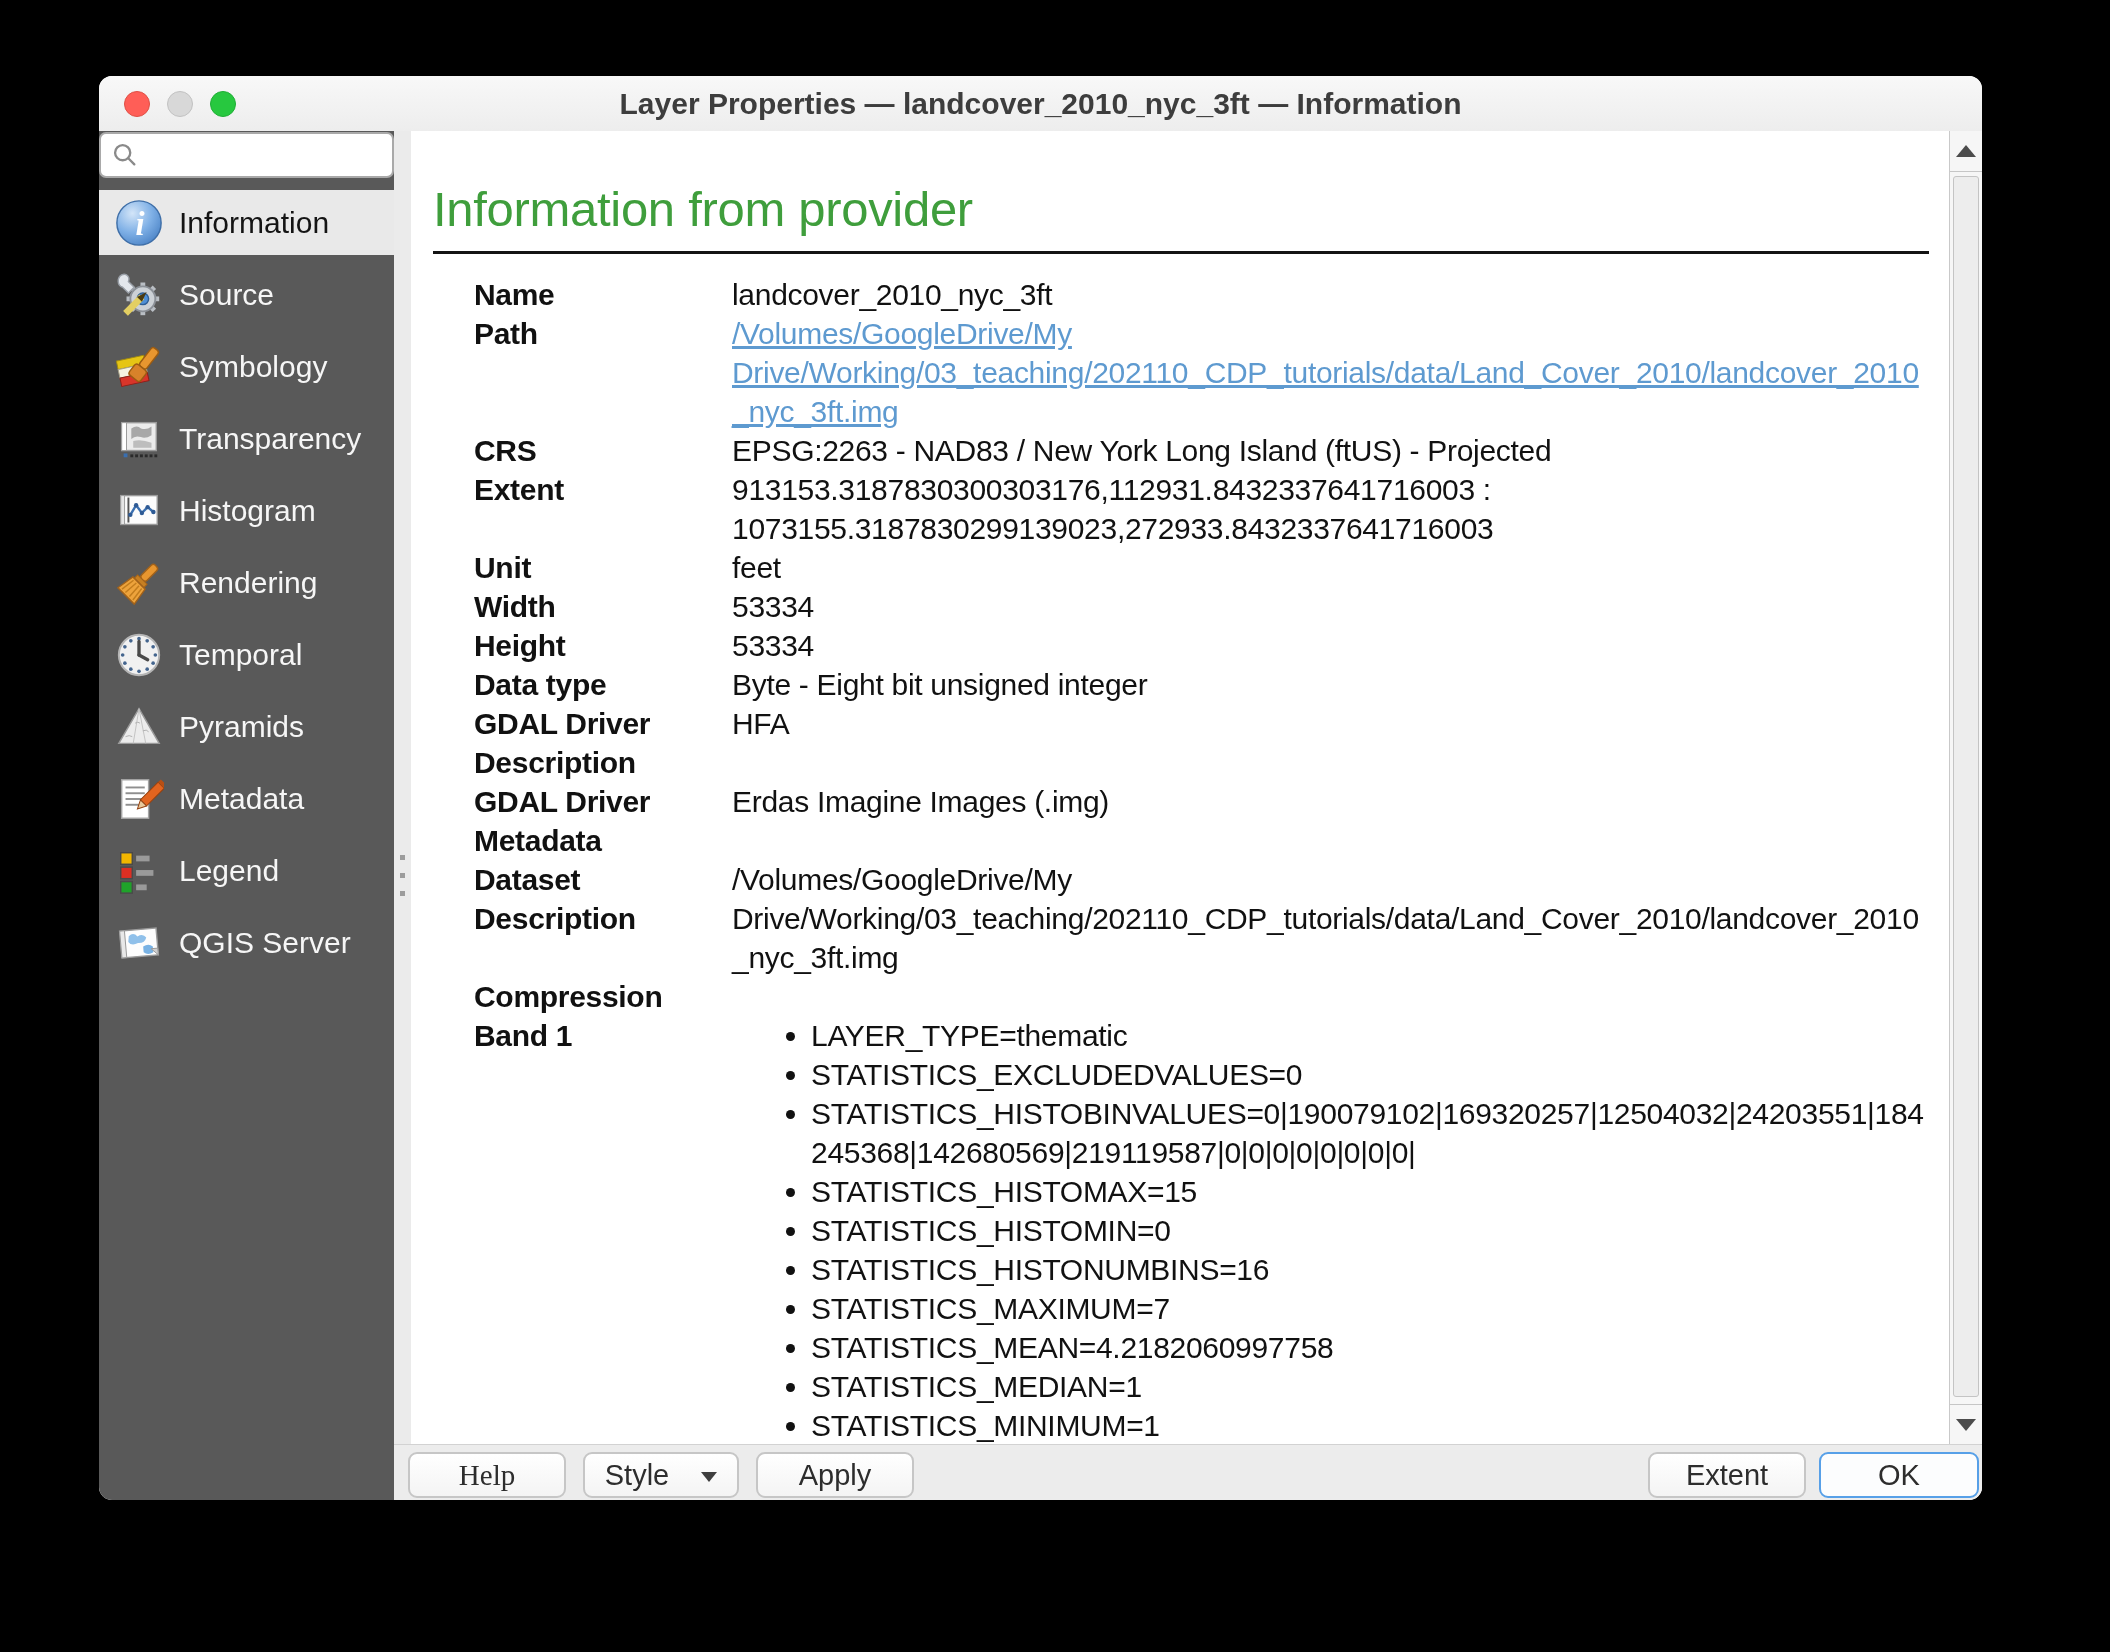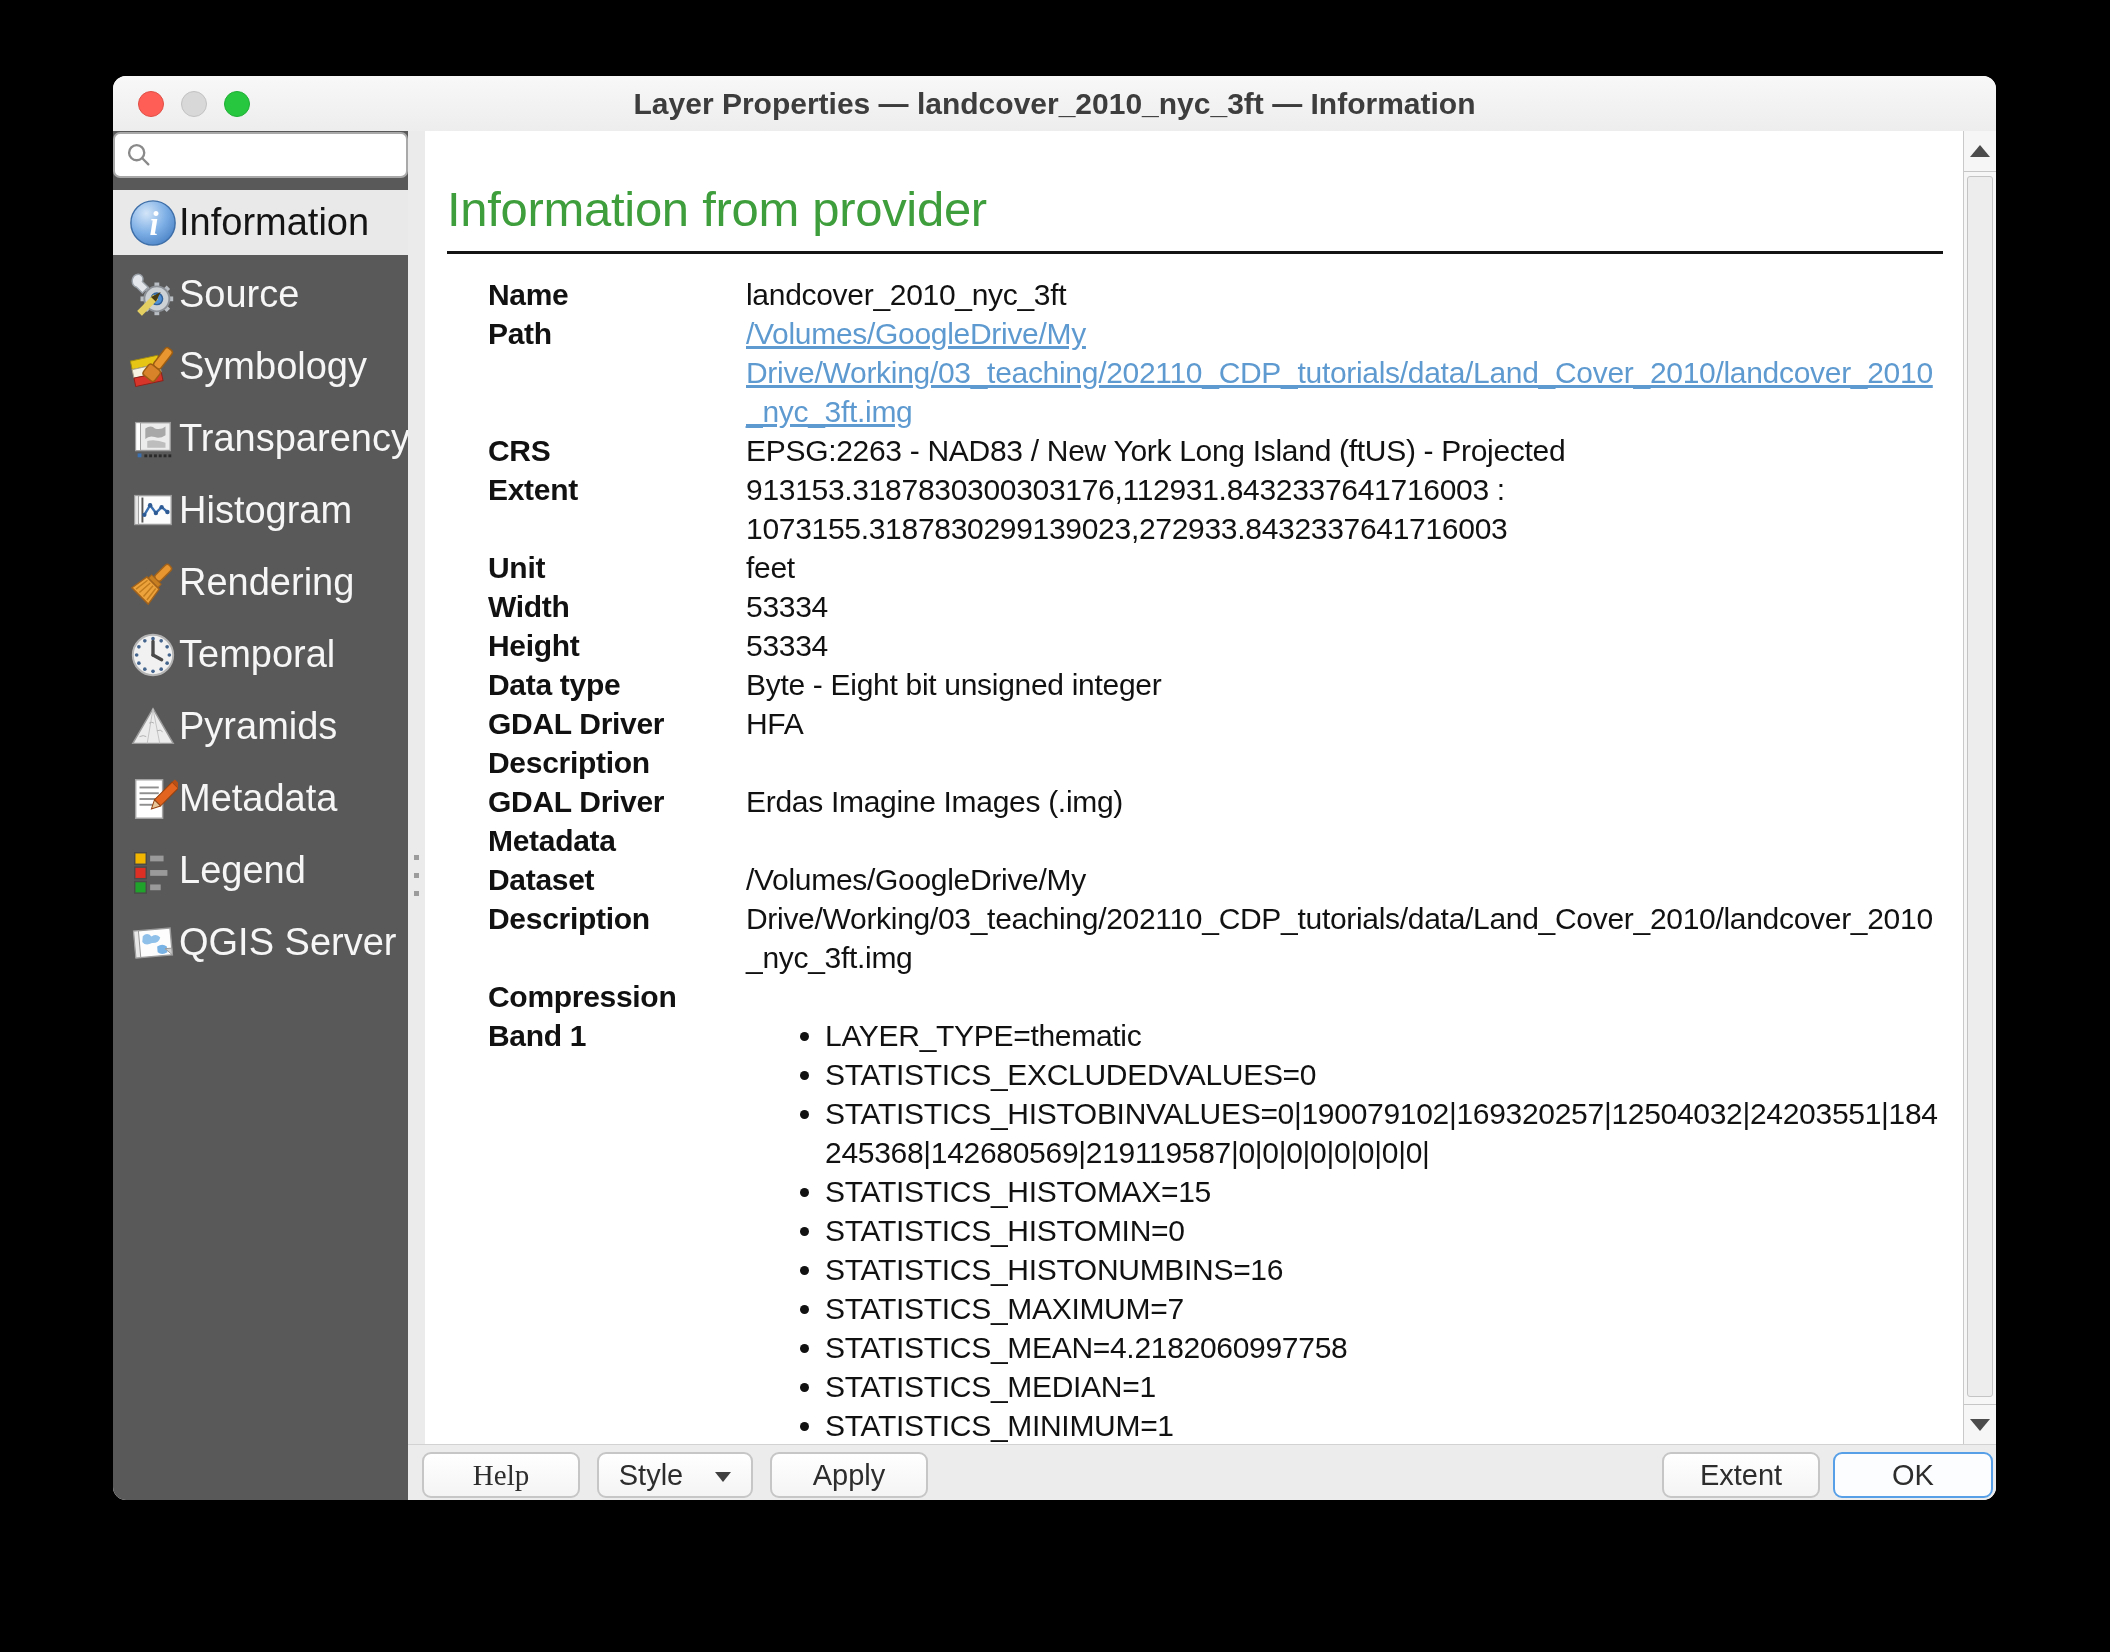--- a/index.html
+++ b/index.html
@@ -1,18 +1,18 @@
 <!DOCTYPE html>
 <html style="--heading-green: #3f9e3c; --link-blue: #5e9ad0; --sidebar-bg: #595959; --sidebar-selected-bg: #e9e9e9; --footer-bg: #ececec; --ok-border: #57a0e8; --traffic-red: #ff5e57; --traffic-gray: #d8d8d8; --traffic-green: #27c83f;"><head>
 <meta charset="utf-8">
 <style>
   html,body{margin:0;padding:0;background:#000;}
   .stage{position:relative;width:2110px;height:1652px;background:#000;overflow:hidden;
          font-family:"Liberation Sans","DejaVu Sans",sans-serif;}
-  .window{position:absolute;left:113px;top:76px;width:1883px;height:1424px;background:#fff;
+  .window{position:absolute;left:99px;top:76px;width:1883px;height:1424px;background:#fff;
           border-radius:13px;overflow:hidden;box-shadow:0 20px 60px rgba(0,0,0,.6);}
   
   .titlebar{position:absolute;left:0;top:0;right:0;height:55px;
             background:linear-gradient(#f8f8f8,#ededed);border-bottom:1px solid #d2d2d2;}
   .traffic{position:absolute;left:25px;top:15px;display:flex;gap:17px;}
   .light{width:26px;height:26px;border-radius:50%;display:inline-block;box-sizing:border-box;}
   .light.red{background:var(--traffic-red);border:1px solid #df4f45;}
   .light.gray{background:var(--traffic-gray);border:1px solid #c2c2c2;}
   .light.green{background:var(--traffic-green);border:1px solid #1fae35;}
   .title{position:absolute;left:0;right:0;top:0;height:55px;line-height:55px;text-align:center;
@@ -23,21 +23,21 @@
              border:2px solid #a9a9a9;border-radius:7px;box-sizing:border-box;
              display:flex;align-items:center;padding-left:10px;}
   .searchbox input{border:none;outline:none;flex:1;font-size:26px;background:transparent;min-width:0;
                    font-family:inherit;}
   .searchbox svg{width:28px;height:28px;flex:0 0 auto;margin-right:6px;}
   .nav{position:absolute;left:0;top:59px;right:0;}
   .side-item{height:65px;margin-bottom:7px;display:flex;align-items:center;cursor:default;color:#f6f6f6;}
   .side-item .icn{width:52px;height:52px;margin-left:14px;flex:0 0 auto;display:flex;
                   align-items:center;justify-content:center;}
   .side-item .icn svg{width:50px;height:50px;}
-  .side-item .lbl{font-size:38px;white-space:nowrap;}
+  .side-item .lbl{margin-left:14px;font-size:30px;white-space:nowrap;}
   .side-item.selected{background:var(--sidebar-selected-bg);color:#141414;}
   
   .splitter{position:absolute;left:295px;top:55px;width:17px;height:1314px;background:#ebebeb;}
   .splitter i{position:absolute;left:6px;width:5px;height:5px;background:#9c9c9c;display:block;}
   .splitter i:nth-child(1){top:724px;}.splitter i:nth-child(2){top:742px;}.splitter i:nth-child(3){top:760px;}
   
   .content{position:absolute;left:312px;top:55px;width:1538px;height:1314px;background:#fff;
            box-sizing:border-box;padding:50px 20px 0 22px;overflow:hidden;letter-spacing:-0.3px;}
   .content h1{margin:0;font-size:49px;line-height:56px;font-weight:500;color:var(--heading-green);}
   .content hr{border:none;border-top:3px solid #141414;margin:14px 0 0 0;}

